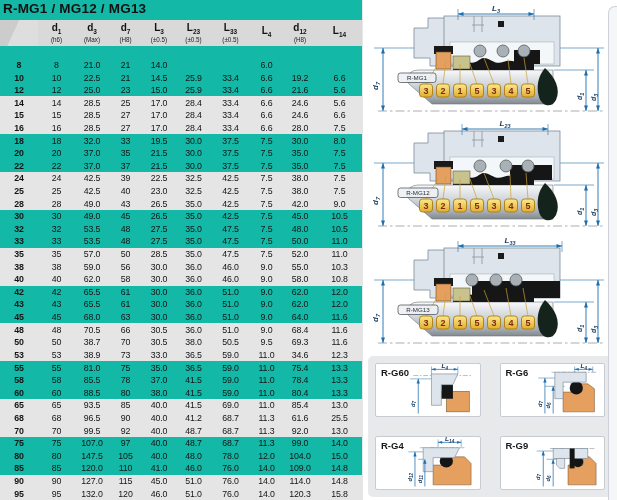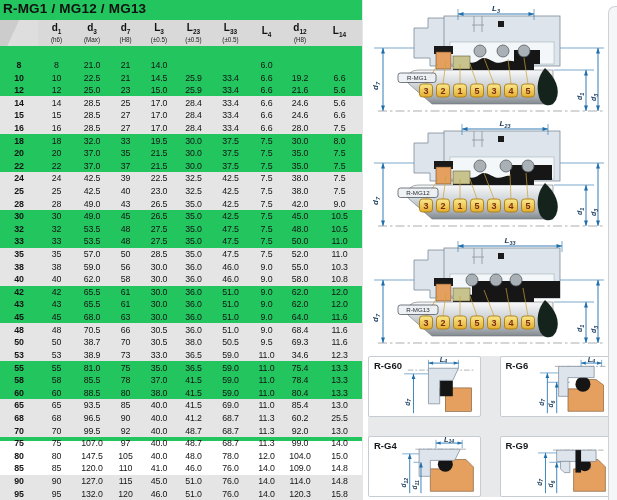--- a/index.html
+++ b/index.html
@@ -5,21 +5,21 @@
   :root{
     --accent:#1f6fad; --housing:#dde4eb; --orange:#e5a05f; --tan:#c8c28c;
     --tagBorder:#aa7d12; --tagText:#7c2c0e; --headerBg:#d9d9d9; --rowAlt:#e5e5e5;
     --rubber:#161616; --drop:#15231d; --panelBg:#e7e9eb; --dimText:#16395c;
   }
   html,body{margin:0;padding:0;background:#fff;}
   body{font-family:"Liberation Sans",sans-serif;color:#1a1a1a;}
   #page{position:relative;width:617px;height:500px;overflow:hidden;background:#fff;}
 
   
-  #table-wrap{position:absolute;left:0;top:0;width:362px;height:441px;background:#22c55e;}
+  #table-wrap{position:absolute;left:0;top:0;width:362px;height:500px;background:#14b8a6;}
   #title{position:absolute;left:3px;top:1px;font-size:13.5px;font-weight:bold;letter-spacing:.2px;color:#101010;}
   .grid{display:grid;grid-template-columns:38px 37px 34px 33px 34px 35px 39px 33px 34px 45px;}
   #thead{position:absolute;left:0;top:20px;width:362px;height:26px;background:var(--headerBg);}
   .hcell{display:flex;flex-direction:column;align-items:center;justify-content:center;line-height:1;}
   .hcell .hl{font-size:10px;font-weight:bold;color:#111;}
   .hcell sub{font-size:6.5px;font-weight:bold;}
   .hcell .hn{font-size:6.3px;margin-top:1px;color:#222;}
   .hcell.corner{background:linear-gradient(115deg,#cccccc 38%,#dedede 39%);}
   #tbody{position:absolute;left:0;top:46px;width:362px;}
   .trow{height:12.61px;align-items:center;}
@@ -44,21 +44,21 @@
   .dlab7{font:italic bold 7px "Liberation Sans",sans-serif;fill:var(--dimText);}
   .ssub{font-size:5.5px;}
   .cl{stroke:#8b8b8b;stroke-width:.7;stroke-dasharray:9 3 2.5 3;fill:none;}
   .clf{stroke:#8b8b8b;stroke-width:.7;stroke-dasharray:6 2 2 2;fill:none;}
   .tagt{font:bold 9px "Liberation Sans",sans-serif;fill:var(--tagText);text-anchor:middle;}
   .ldr{stroke:#c8a133;stroke-width:.7;}
   .mlab{font:6.2px "Liberation Sans",sans-serif;fill:#2b3036;text-anchor:middle;}
   .spring{fill:#a9b0b6;stroke:#565d63;stroke-width:.8;}
 
   
-  #seat-panel{position:absolute;left:5px;top:356px;width:244px;height:141px;background:var(--panelBg);border-radius:5px;padding:0;box-sizing:border-box;display:grid;grid-template-columns:1fr 1fr;grid-template-rows:1fr 1fr;gap:19px;}
+  #seat-panel{position:absolute;left:5px;top:356px;width:244px;height:141px;background:var(--panelBg);border-radius:5px;padding:7px;box-sizing:border-box;display:grid;grid-template-columns:1fr 1fr;grid-template-rows:1fr 1fr;gap:19px;}
   .card{position:relative;background:#fff;border:1px solid #c6ccd1;border-radius:2px;overflow:hidden;}
   .card .clab{position:absolute;left:5px;top:3px;font-size:9.5px;font-weight:bold;color:#16191c;z-index:2;}
   .card svg{position:absolute;left:0;top:0;width:100%;height:100%;}
 </style>
 </head>
 <body>
 
 <div id="page">
 
   <div id="table-wrap">
@@ -455,21 +455,21 @@
       </div>
         <div class="trow grid alt">
         <span class="c b">68</span>
         <span class="c">68</span>
         <span class="c">96.5</span>
         <span class="c">90</span>
         <span class="c">40.0</span>
         <span class="c">41.2</span>
         <span class="c">68.7</span>
         <span class="c">11.3</span>
-        <span class="c">60.2</span>
+        <span class="c">61.6</span>
         <span class="c">25.5</span>
       </div>
         <div class="trow grid alt">
         <span class="c b">70</span>
         <span class="c">70</span>
         <span class="c">99.5</span>
         <span class="c">92</span>
         <span class="c">40.0</span>
         <span class="c">48.7</span>
         <span class="c">68.7</span>

